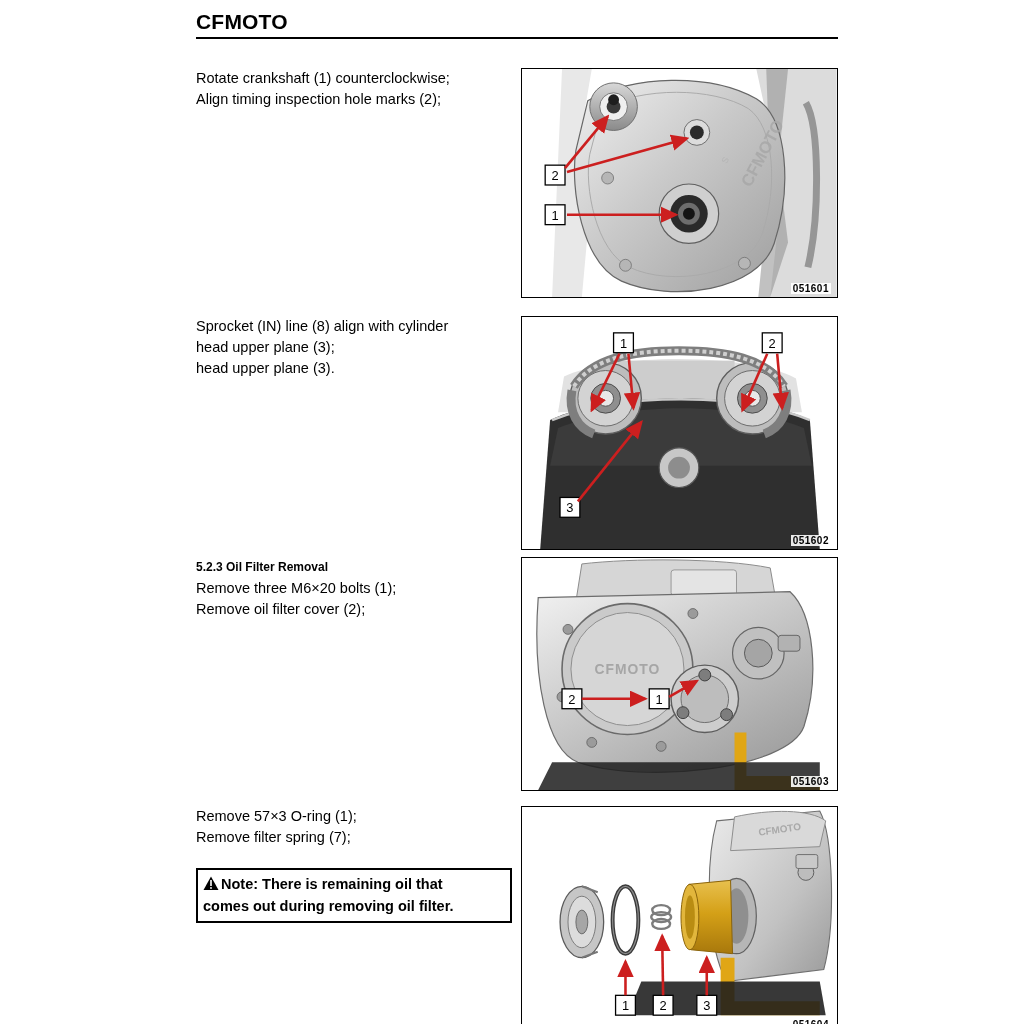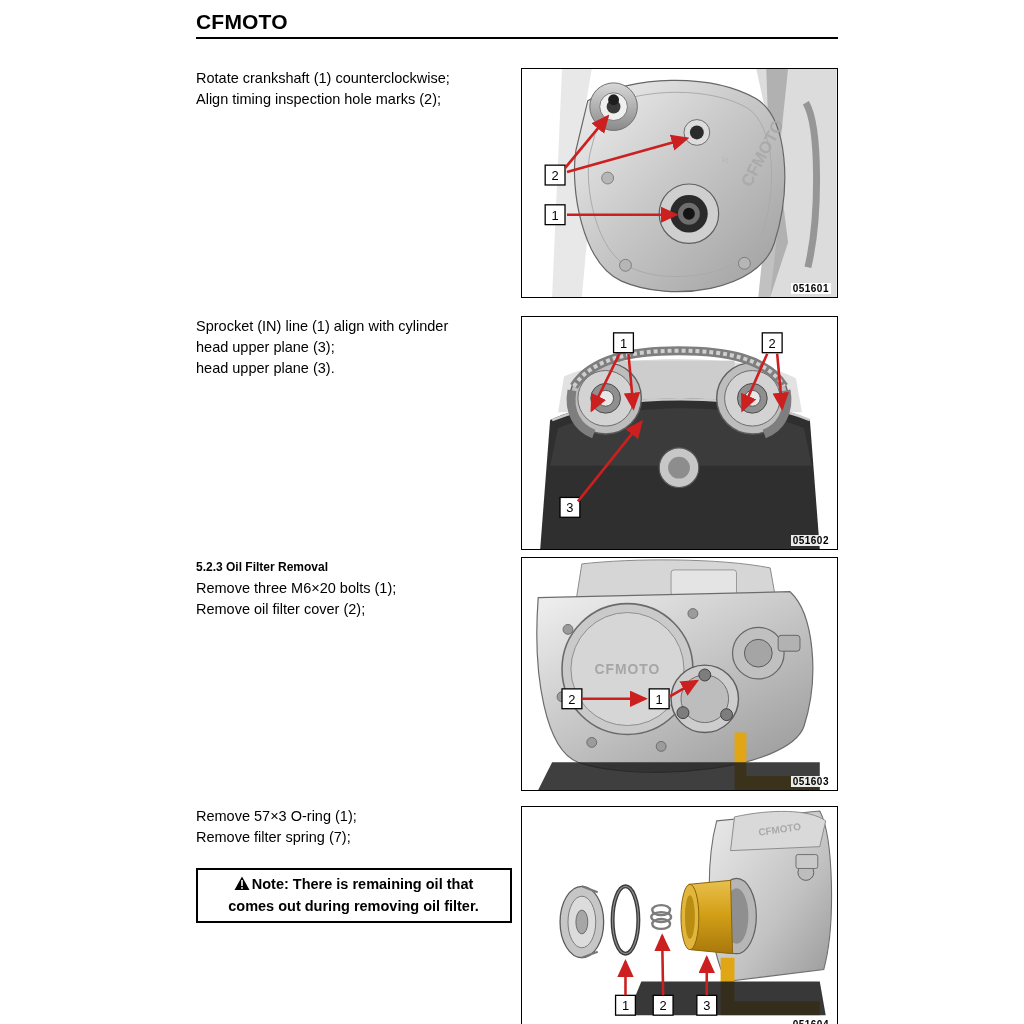--- a/index.html
+++ b/index.html
@@ -57,21 +57,20 @@
     margin: 0 0 24px 0;
   }
   .note-box {
     border: 2px solid #000;
     padding: 4px 6px 5px 5px;
     font-weight: bold;
     font-size: 14.5px;
     line-height: 20px;
     width: 316px;
     margin-top: 20px;
-    text-align: center;
   }
   .warn-tri {
     display: inline-block;
     vertical-align: -2px;
     margin-right: 2px;
   }
   
   .figure {
     position: absolute;
     top: 0;
@@ -168,21 +167,21 @@
         <rect x="23" y="137" width="20" height="20" fill="#fff" stroke="#000" stroke-width="1.3"></rect>
         <text class="callout-num" x="33" y="152" text-anchor="middle" fill="#000" font-family="Liberation Sans, sans-serif" font-size="13">1</text>
         <path d="M45,147 L155,147" stroke="#cc1f1f" stroke-width="2.6" fill="none" marker-end="url(#ah)"></path>
       </svg>
       <div class="fig-caption">051601</div>
     </div>
   </div>
 
   <div class="row" style="top:300px; height:234px;">
     <div class="row-text">
-      <p>Sprocket (IN) line (1) align with cylinder</p>
+      <p>Sprocket (IN) line (8) align with cylinder</p>
       <p>head upper plane (3);</p>
       <p>head upper plane (3).</p>
     </div>
 
     <div class="figure" style="left:325px; width:317px; height:234px;">
       <svg class="fig-svg" viewBox="0 0 317 234">
         <defs>
           <linearGradient id="g2" x1="0" y1="0" x2="0" y2="1">
             <stop offset="0%" stop-color="#e9e9e9"></stop>
             <stop offset="100%" stop-color="#a9a9a9"></stop>

